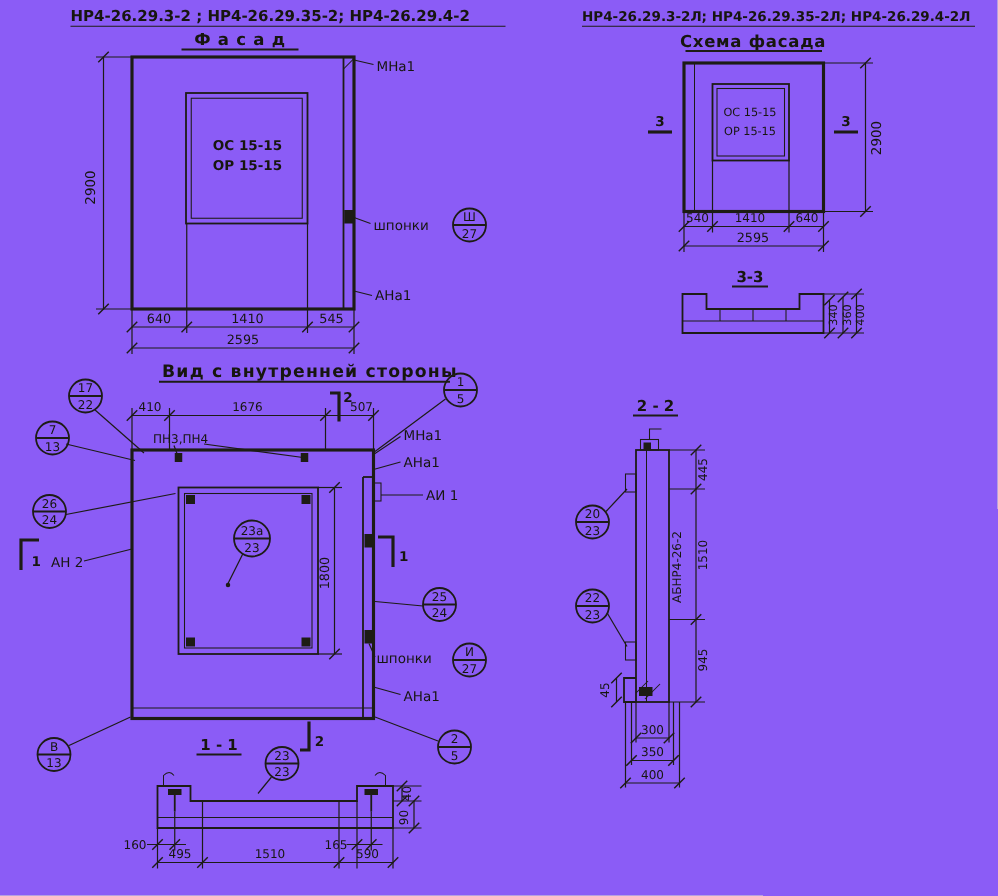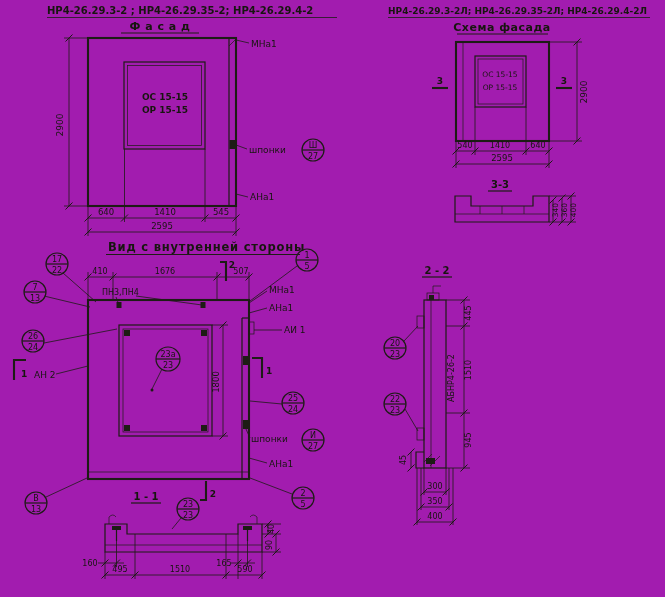--- a/index.html
+++ b/index.html
@@ -1,18 +1,18 @@
 <!DOCTYPE html>
 <html><head>
 <meta charset="utf-8">
 <style>
   html,body { margin:0; padding:0; background:#d8d6cf; }
   .sheet {
     position:relative; width:665px; height:597px;
-    background:#a21caf; overflow:hidden;
+    background:#8b5cf6; overflow:hidden;
     font-family:"DejaVu Sans", sans-serif;
   }
   svg { display:block; }
   svg text { font-family:"DejaVu Sans", sans-serif; fill:#17160f; }
   .ln   { stroke:#1d1c15; stroke-width:1.2; fill:none; }
   .thick{ stroke-width:2.1; }
   .thin { stroke-width:0.7; }
   .dim  { stroke:#1d1c15; stroke-width:0.8; fill:none; }
   .blk  { fill:#1d1c15; stroke:none; }
   .t7  { font-size:7.5px; }

